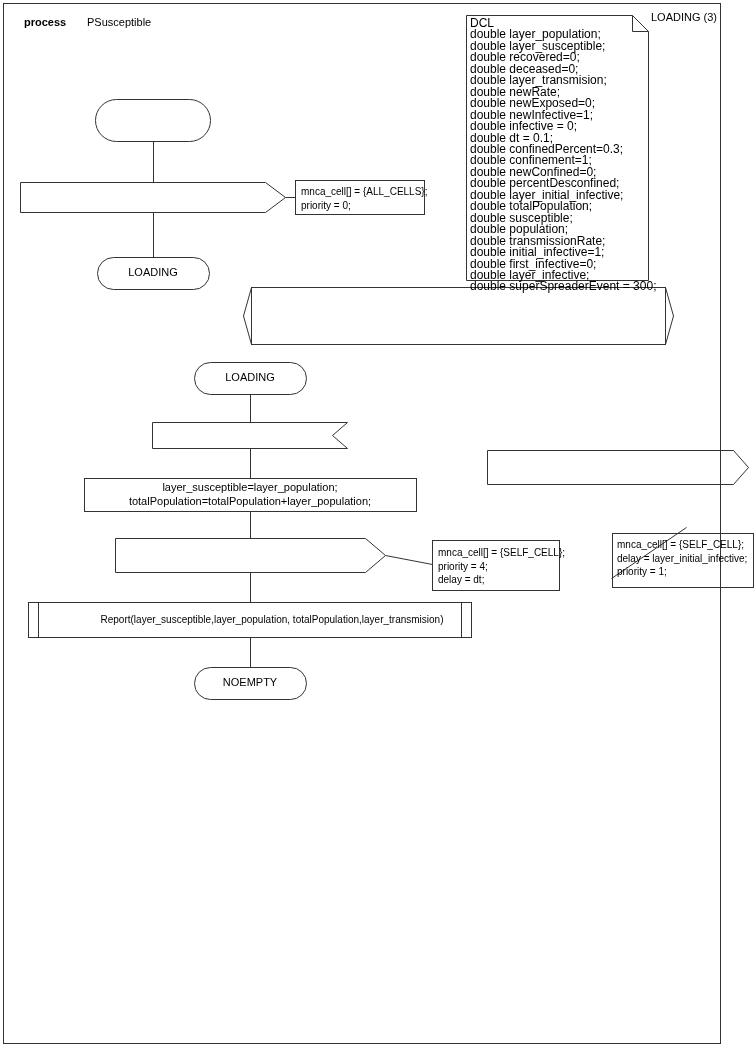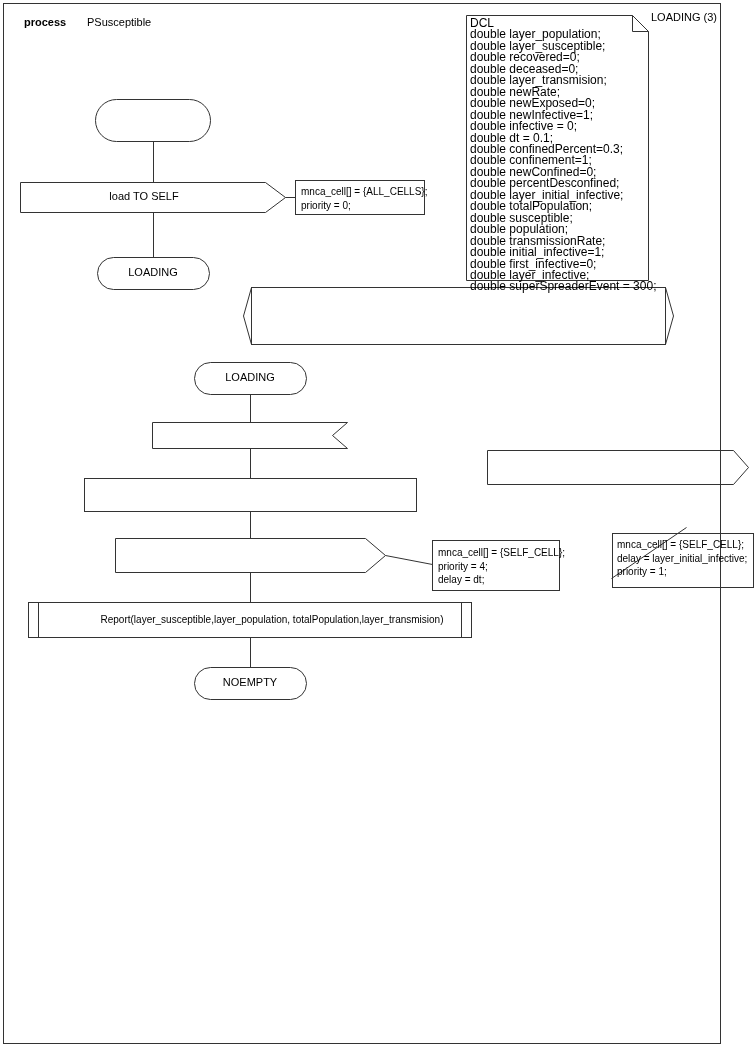--- a/index.html
+++ b/index.html
@@ -92,25 +92,26 @@
 double layer_initial_infective;
 double totalPopulation;
 double susceptible;
 double population;
 double transmissionRate;
 double initial_infective=1;
 double first_infective=0;
 double layer_infective;
 double superSpreaderEvent = 300;</div>
 
-  <div class="t c" style="left:20px;top:182px;width:248px;height:30px">load TO SELF</div>
   <div class="t fs10" style="left:301px;top:185px">mnca_cell[] = {ALL_CELLS};
 priority = 0;</div>
   <div class="t c" style="left:97px;top:257px;width:112px;height:32px">LOADING</div>
   <div class="t c" style="left:194px;top:362px;width:112px;height:32px">LOADING</div>
+  <div class="t c" style="left:84px;top:478px;width:332px;height:33px">layer_susceptible=layer_population;
+totalPopulation=totalPopulation+layer_population;</div>
   <div class="t fs10" style="left:438px;top:546px">mnca_cell[] = {SELF_CELL};
 priority = 4;
 delay = dt;</div>
   <div class="t fs10" style="left:617px;top:538px">mnca_cell[] = {SELF_CELL};
 delay = layer_initial_infective;
 priority = 1;</div>
   <div class="t c fs10" style="left:38px;top:602px;width:468px;height:35px">Report(layer_susceptible,layer_population, totalPopulation,layer_transmision)</div>
   <div class="t c" style="left:194px;top:667px;width:112px;height:32px">NOEMPTY</div>
 
 </div>

